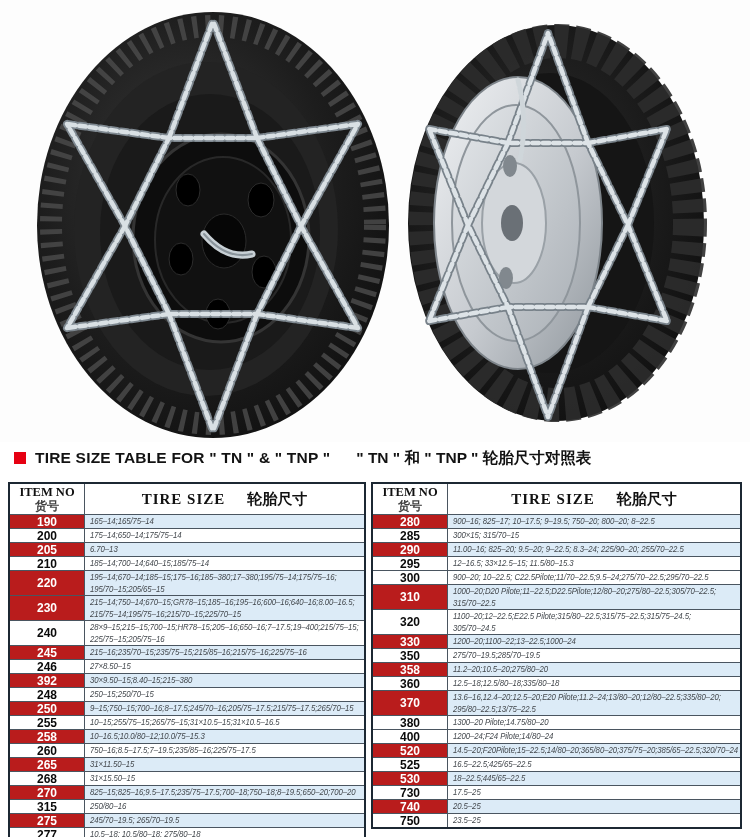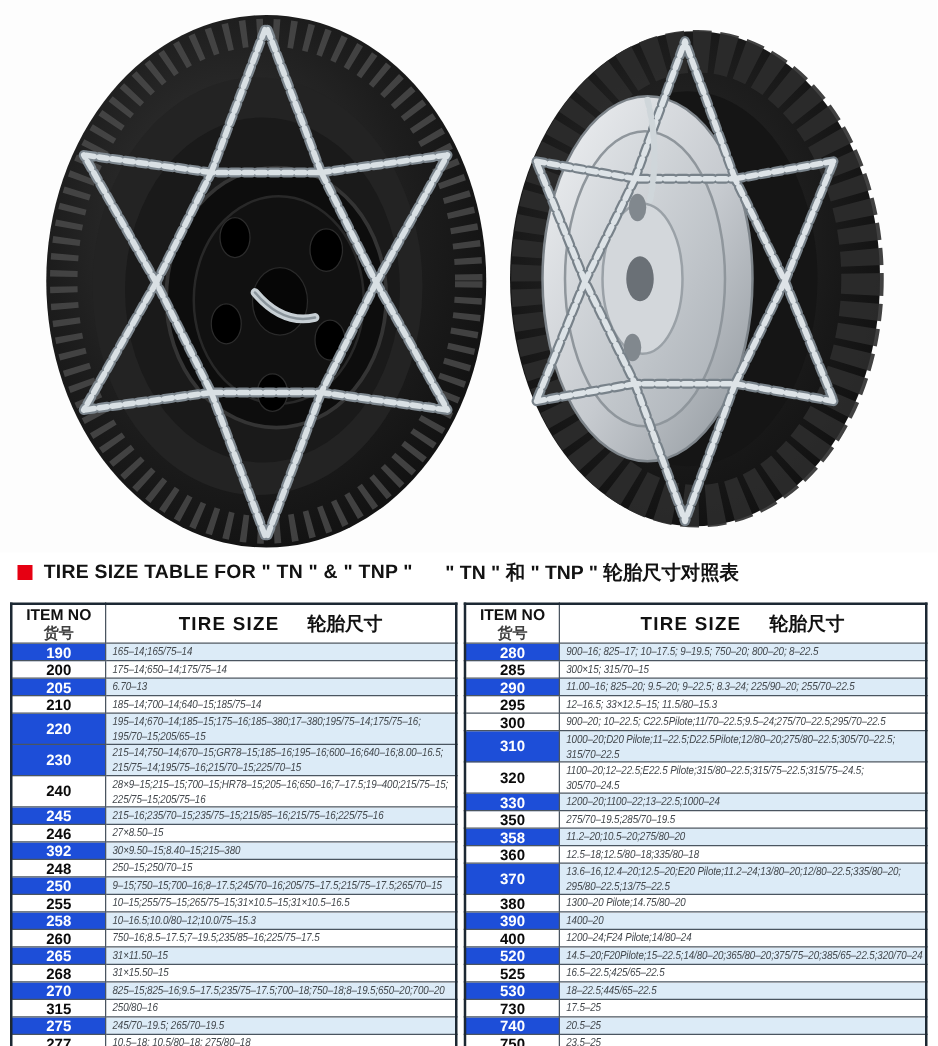--- a/index.html
+++ b/index.html
@@ -17,30 +17,30 @@
   .red-sq{width:12px;height:12px;background:#e60012;margin-right:9px;flex:0 0 auto;}
   .t-en{font-weight:bold;font-size:15.5px;color:#121212;letter-spacing:.2px;white-space:pre;}
   .t-zh{font-weight:bold;font-size:15.5px;color:#121212;margin-left:26px;white-space:pre;}
 
   
   .tables{display:flex;gap:5px;padding:0 8px;margin-top:11px;align-items:flex-start;}
   table.size-table{border-collapse:collapse;table-layout:fixed;border:2px solid #1c2833;background:#fff;}
   #table-left{width:358px;}
   #table-right{width:371px;}
   .size-table th,.size-table td{border:1px solid #4a5560;}
-  .size-table thead th{background:#ffffff;height:30px;padding:0;vertical-align:middle;}
+  .size-table thead th{background:#ffffff;height:30px;padding:0;vertical-align:middle;font-family:Liberation Serif, serif;}
   th.col-item{width:74px;}
   .h-en{display:block;font-size:12.5px;font-weight:bold;color:#111;line-height:14px;}
   .h-zh{display:block;font-size:12px;font-weight:bold;color:#404040;line-height:14px;}
   .h-size{font-size:15px;font-weight:bold;color:#111;letter-spacing:1px;margin-top:21px;}
   .h-size-zh{font-size:15px;font-weight:bold;color:#111;margin-left:18px;}
   td.item{height:12px;text-align:center;vertical-align:middle;font-weight:bold;
           font-size:12px;line-height:12px;color:#0a0a0a;padding:0;background:#fff;}
   td.size{height:12px;vertical-align:middle;padding:1px 0 0 5px;background:#fff;overflow:hidden;font-style:italic;}
-  tr.hl td.item{background:#1d4ed8;color:#ffffff;}
+  tr.hl td.item{background:#b91c1c;color:#ffffff;}
   tr.hl td.size{background:#dcebf7;}
   .fit{display:block;width:119%;transform:scaleX(0.84);transform-origin:0 50%;
        white-space:pre-line;font-size:9.3px;line-height:11.5px;color:#42474c;letter-spacing:-.1px;}
 </style>
 </head>
 <body>
 
 <div class="page">
 
   <div class="hero">
@@ -377,26 +377,20 @@
               <span class="fit">13.6–16,12.4–20;12.5–20;E20 Pilote;11.2–24;13/80–20;12/80–22.5;335/80–20;
 295/80–22.5;13/75–22.5</span>
             </td>
           </tr>
           <tr>
             <td class="item">380</td>
             <td class="size">
               <span class="fit">1300–20 Pilote;14.75/80–20</span>
             </td>
           </tr>
-          <tr class="hl">
-            <td class="item">390</td>
-            <td class="size">
-              <span class="fit">1400–20</span>
-            </td>
-          </tr>
           <tr>
             <td class="item">400</td>
             <td class="size">
               <span class="fit">1200–24;F24 Pilote;14/80–24</span>
             </td>
           </tr>
           <tr class="hl">
             <td class="item">520</td>
             <td class="size">
               <span class="fit">14.5–20;F20Pilote;15–22.5;14/80–20;365/80–20;375/75–20;385/65–22.5;320/70–24</span>

